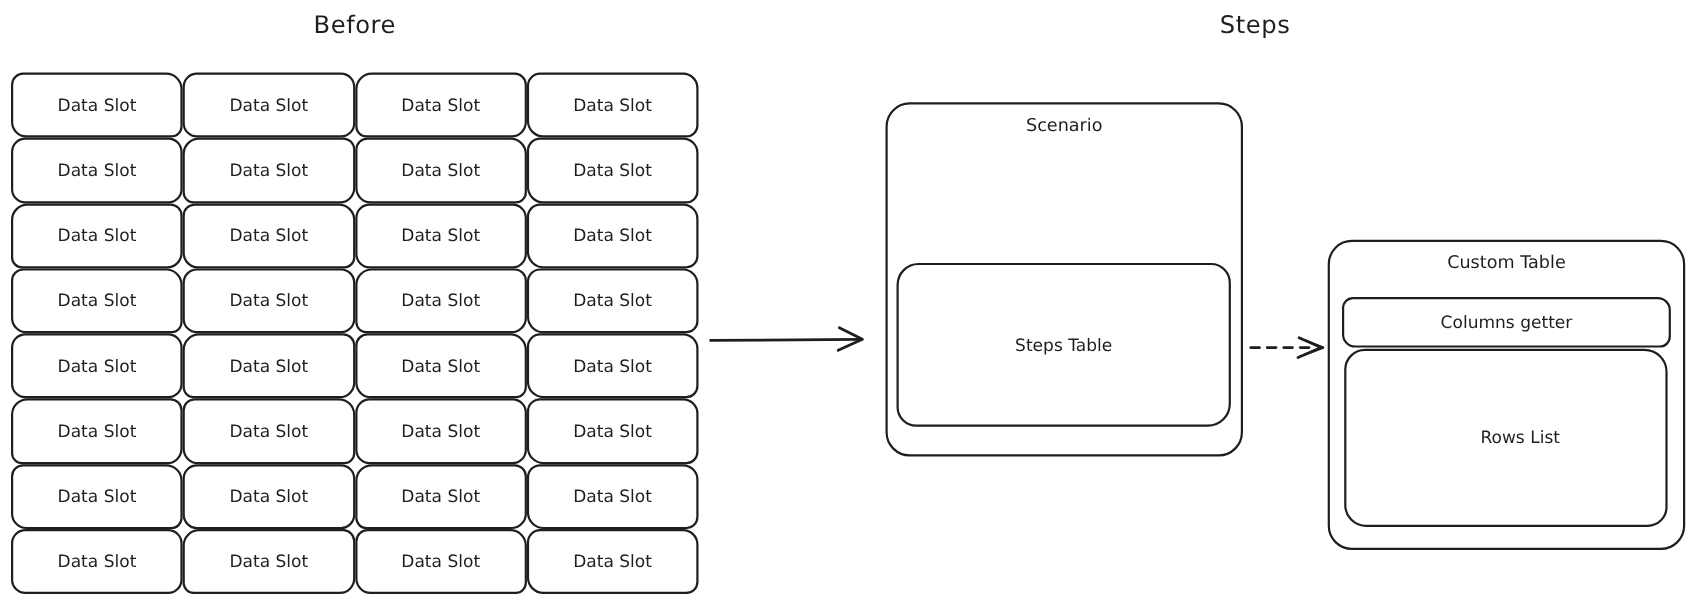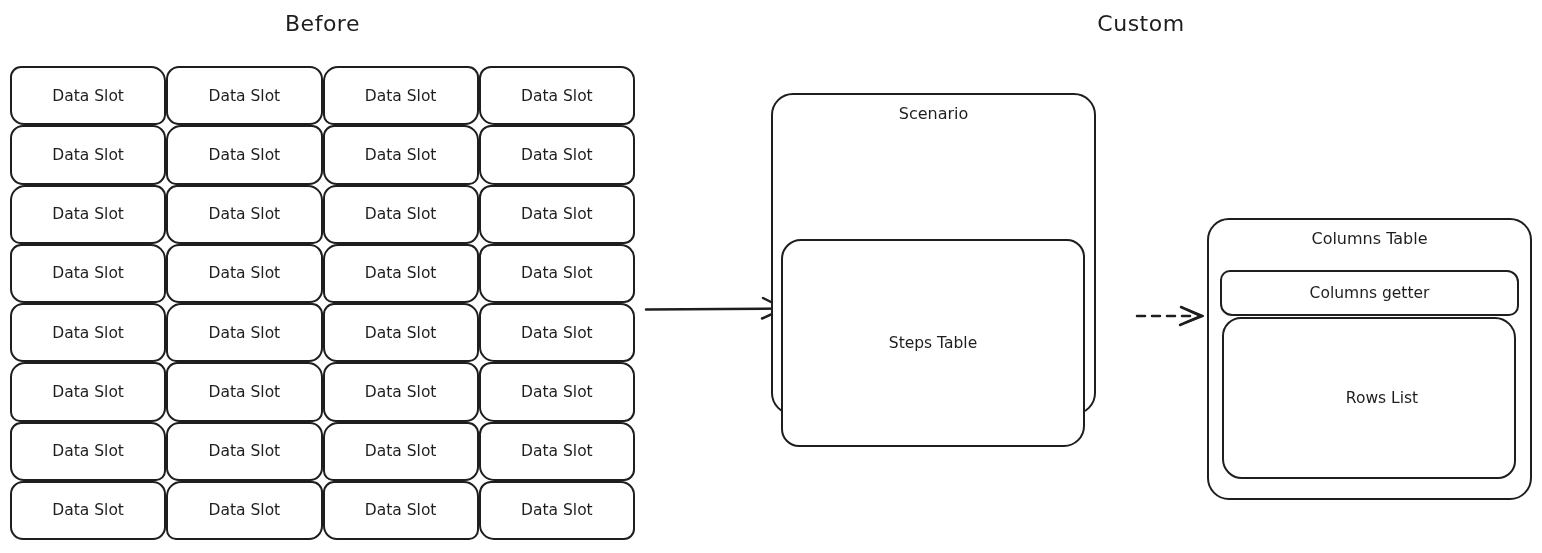--- a/index.html
+++ b/index.html
@@ -51,58 +51,58 @@
   .slot:nth-child(3n+1) { border-radius: 11px 15px 10px 14px; }
   .slot:nth-child(4n)   { border-radius: 12px 14px 11px 15px; }
 
   
   .box {
     position: absolute;
     border: 2.5px solid #1e1e1e;
     border-radius: 22px;
     background: #ffffff;
   }
-  .scenario     { left: 771px;  top: 93px;  width: 325px; height: 322px; padding-left: 33px; }
+  .scenario     { left: 805px;  top: 93px;  width: 325px; height: 322px; padding-left: 33px; }
   .custom-table { left: 1207px; top: 218px; width: 325px; height: 282px; }
   .box-title {
     position: absolute;
     top: 9px; left: 0; right: 0;
     text-align: center;
     font-size: 16px;
     white-space: nowrap;
   }
   .inner-box {
     position: absolute;
     border: 2.5px solid #1e1e1e;
     background: #ffffff;
     display: flex;
     align-items: center;
     justify-content: center;
     font-size: 15.5px;
     white-space: nowrap;
   }
   .scenario .name-box  { left: 13px; right: 12px; top: 50px;  height: 34px;  border-radius: 10px 12px 9px 12px; }
   .scenario .getter-box{ left: 12px; right: 13px; top: 97px;  height: 36px;  border-radius: 12px 10px 13px 10px; }
-  .scenario .steps-box { left: 8px;  right: 9px;  top: 144px; height: 208px; border-radius: 20px 18px 21px 18px; }
+  .scenario .steps-box { left: 8px;  right: 9px;  top: 144px; height: 149px; border-radius: 20px 18px 21px 18px; }
   .custom-table .columns-box { left: 11px; right: 11px; top: 50px; height: 46px;  border-radius: 10px 12px 10px 12px; }
   .custom-table .rows-box    { left: 13px; right: 14px; top: 97px; height: 162px; border-radius: 19px 21px 18px 20px; padding-left: 26px; }
 
   
   .arrow { position: absolute; }
   .solid-arrow  { left: 643px;  top: 293px; }
   .dashed-arrow { left: 1135px; top: 301px; }
 </style>
 </head>
 <body>
 
 <div class="canvas">
 
   <div class="section-label before-label">Before</div>
 
-  <div class="section-label after-label">Custom</div>
+  <div class="section-label after-label">Steps</div>
 
   <div class="slot-grid">
 
   <div class="slot">Data Slot</div>
       <div class="slot">Data Slot</div>
       <div class="slot">Data Slot</div>
       <div class="slot">Data Slot</div>
       <div class="slot">Data Slot</div>
       <div class="slot">Data Slot</div>
       <div class="slot">Data Slot</div>
@@ -143,18 +143,18 @@
     <div class="inner-box steps-box">Steps Table</div>
   </div>
 
   <svg class="arrow dashed-arrow" width="76" height="30" viewBox="0 0 76 30">
     <path d="M2 15 L58 15" stroke="#1e1e1e" stroke-width="2.5" fill="none" stroke-linecap="round" stroke-dasharray="8 7"></path>
     <path d="M46 6 L66 15 L45 24" stroke="#1e1e1e" stroke-width="2.5" fill="none" stroke-linecap="round" stroke-linejoin="round"></path>
     <path d="M52 8.5 L68 15 L51 21.5" stroke="#1e1e1e" stroke-width="2" fill="none" stroke-linecap="round" stroke-linejoin="round"></path>
   </svg>
 
   <div class="box custom-table">
-    <div class="box-title">Columns Table</div>
+    <div class="box-title">Custom Table</div>
     <div class="inner-box columns-box">Columns getter</div>
     <div class="inner-box rows-box">Rows List</div>
   </div>
 
 </div>
 
 </body></html>

